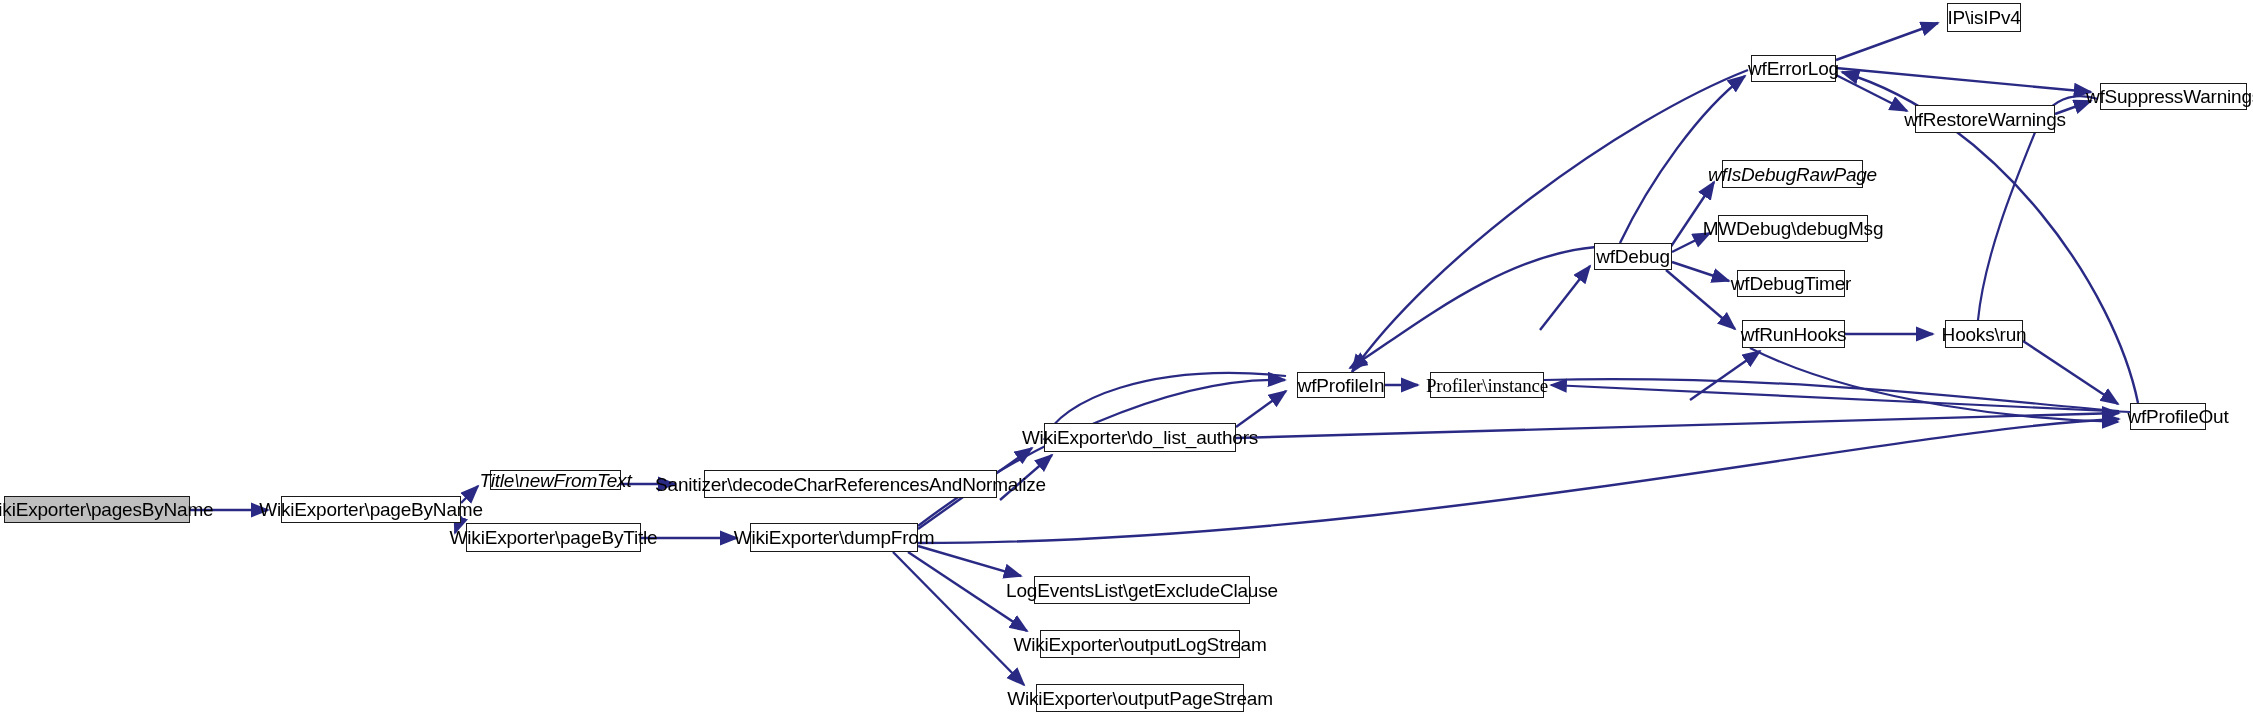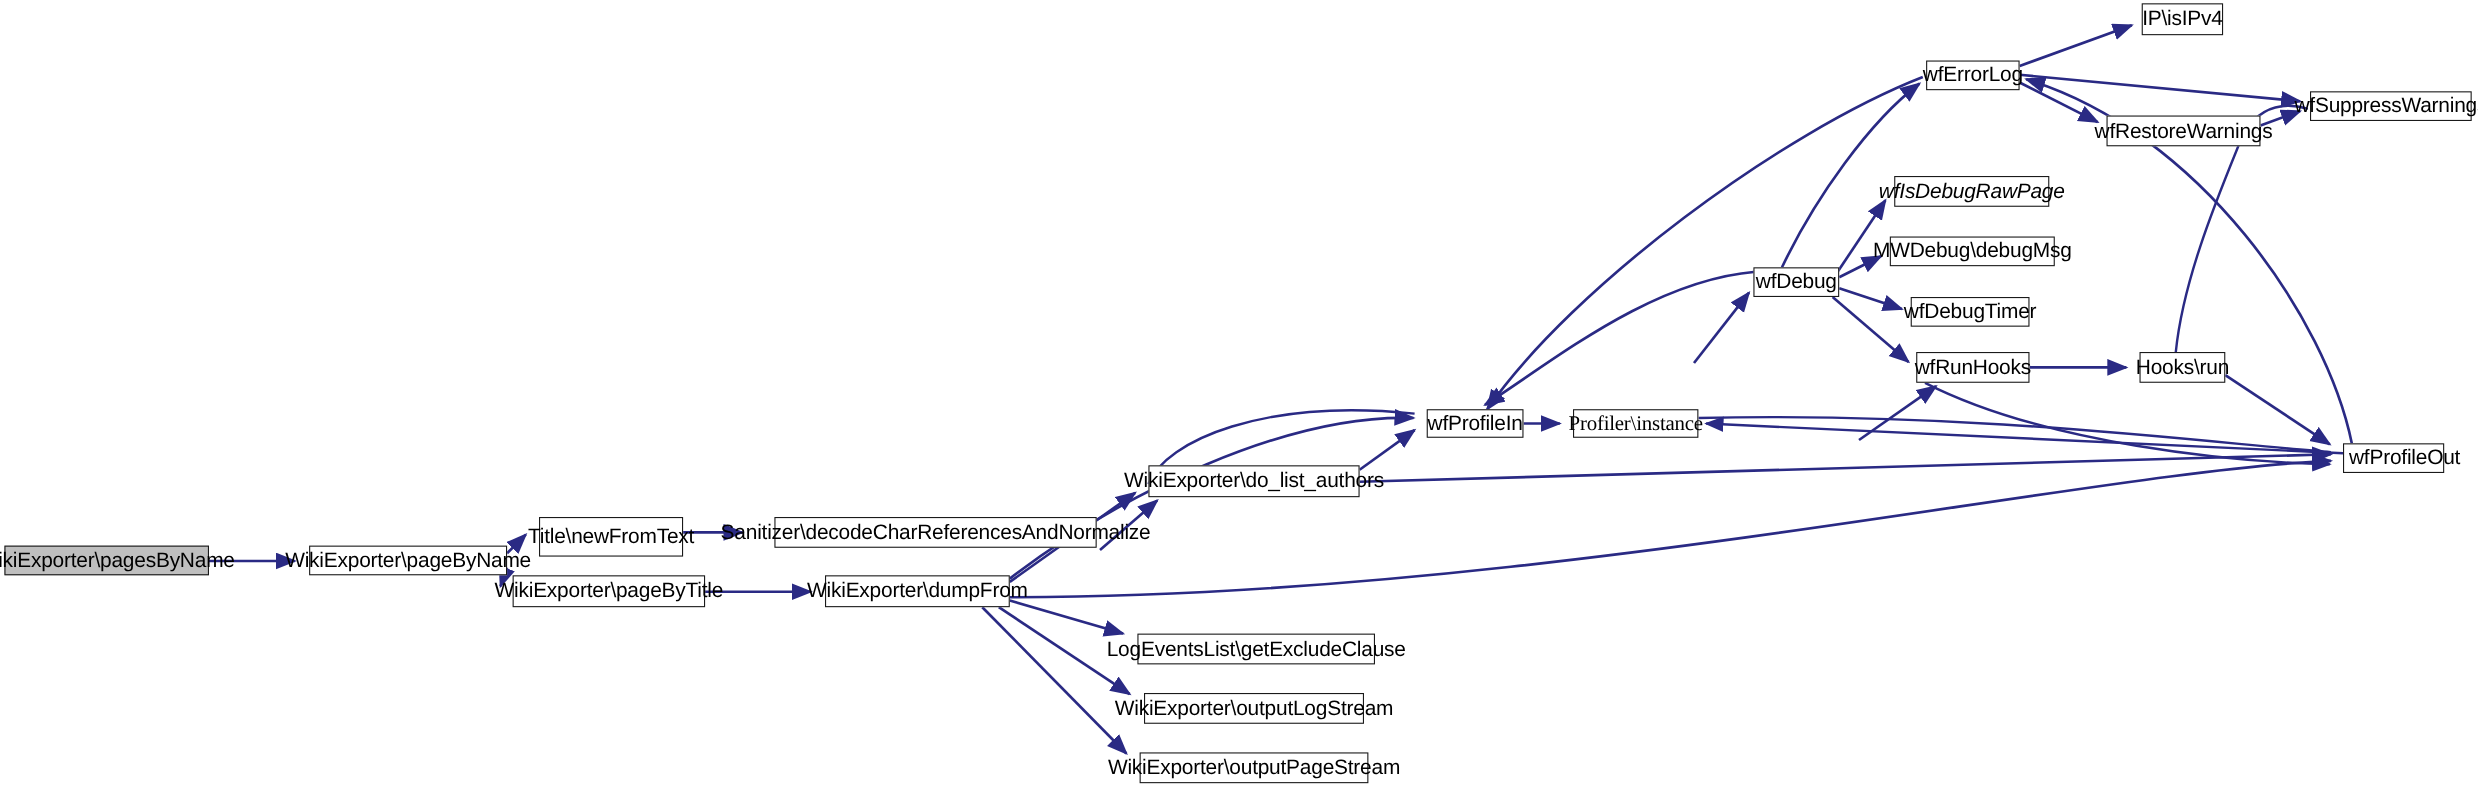--- a/index.html
+++ b/index.html
@@ -91,21 +91,21 @@
     <path d="M1000,500 L1052,455" stroke="#2a2a84" stroke-width="2.4" fill="none" marker-end="url(#arrow)"></path>
   </svg>
 
   <div id="node-layer">
       <div class="node highlight" style="left: 4px; top: 496px; width: 186px; height: 27px;">
         <span>WikiExporter\pagesByName</span>
       </div>
       <div class="node" style="left: 281px; top: 496px; width: 180px; height: 27px;">
         <span>WikiExporter\pageByName</span>
       </div>
-      <div class="node" style="left: 490px; top: 470px; width: 131px; height: 36px;">
+      <div class="node" style="left: 490px; top: 470px; width: 131px; height: 20px; font-style: italic;">
         <span>Title\newFromText</span>
       </div>
       <div class="node" style="left: 688px; top: 470px; width: 293px; height: 28px; margin-left: 16px;">
         <span>Sanitizer\decodeCharReferencesAndNormalize</span>
       </div>
       <div class="node" style="left: 466px; top: 523px; width: 175px; height: 29px;">
         <span>WikiExporter\pageByTitle</span>
       </div>
       <div class="node" style="left: 750px; top: 523px; width: 168px; height: 29px;">
         <span>WikiExporter\dumpFrom</span>
@@ -151,18 +151,18 @@
       </div>
       <div class="node" style="left: 1947px; top: 3px; width: 74px; height: 29px;">
         <span>IP\isIPv4</span>
       </div>
       <div class="node" style="left: 1915px; top: 105px; width: 140px; height: 28px;">
         <span>wfRestoreWarnings</span>
       </div>
       <div class="node" style="left: 2100px; top: 83px; width: 147px; height: 27px;">
         <span>wfSuppressWarnings</span>
       </div>
-      <div class="node" style="left: 2130px; top: 403px; width: 92px; height: 27px; padding-left: 20px;">
+      <div class="node" style="left: 2130px; top: 403px; width: 76px; height: 27px; padding-left: 20px;">
         <span>wfProfileOut</span>
       </div>
     </div>
 
 </div>
 
 </body></html>

